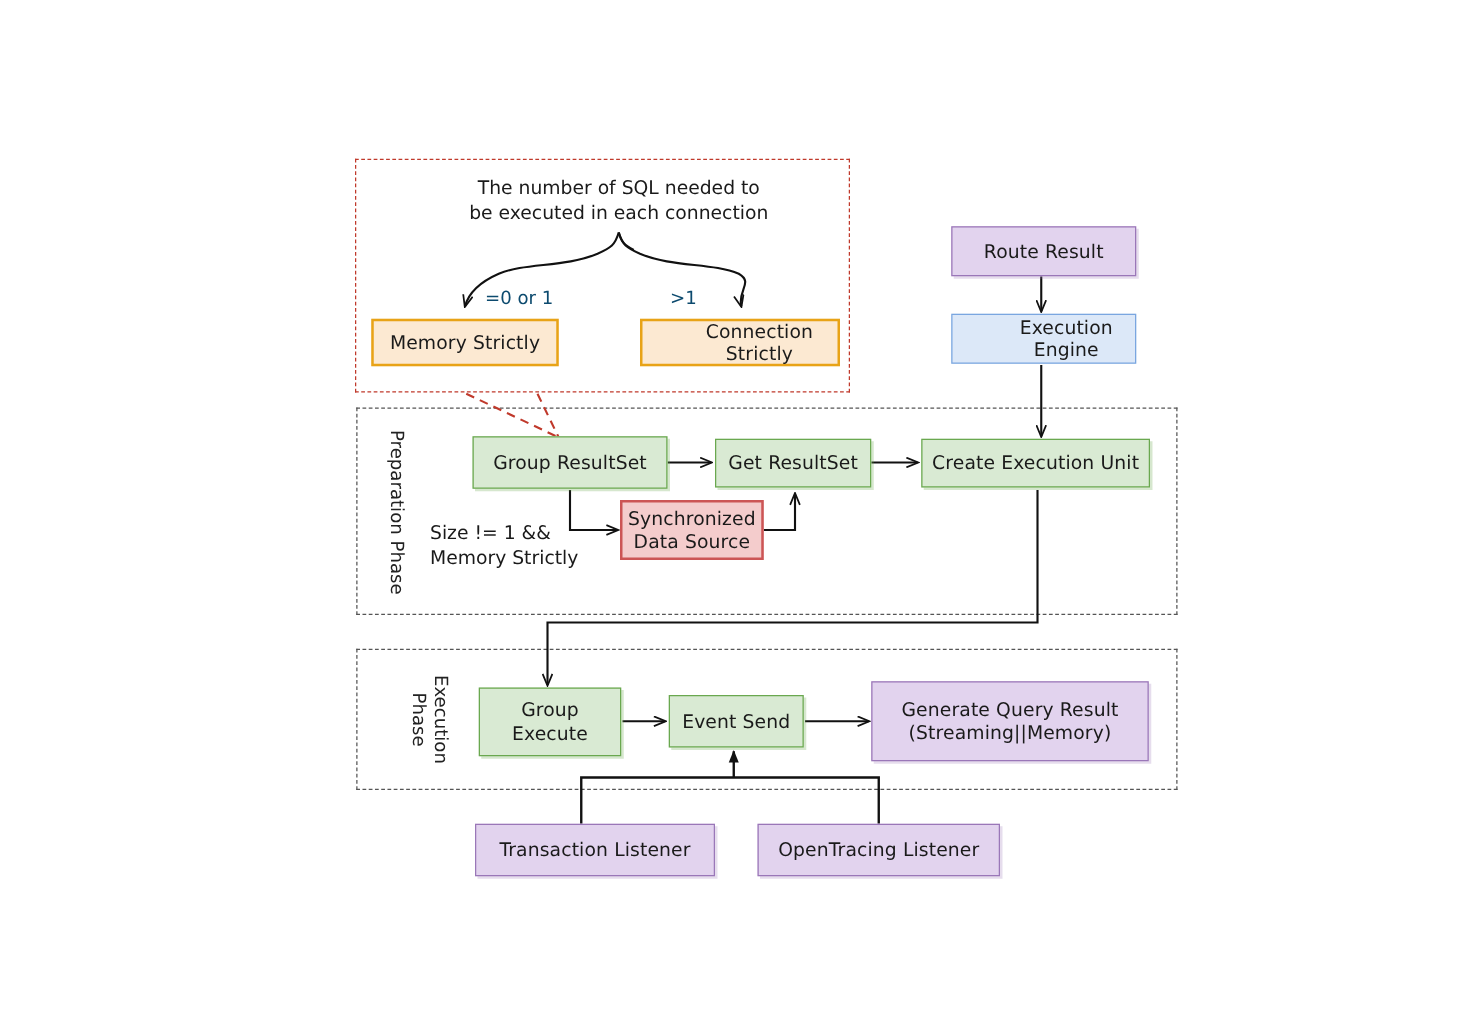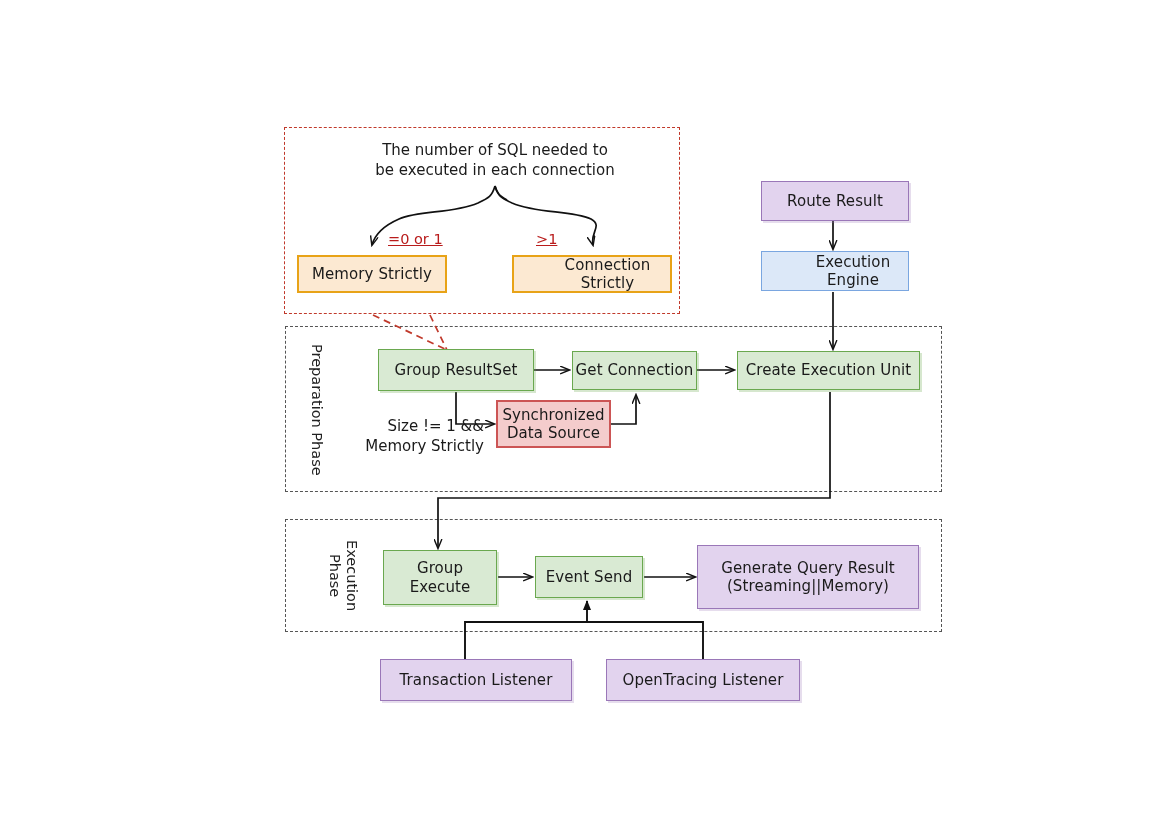--- a/index.html
+++ b/index.html
@@ -13,21 +13,21 @@
   .n-orange{background:#fce9d2;border:2px solid #e8a317;}
   .n-green{background:#d9ead3;border:1.6px solid #6aa84f;box-shadow:2px 2px 0 rgba(106,168,79,.28);}
   .n-red{background:#f4cccc;border:2px solid #cc5555;}
   .n-purple{background:#e2d3ee;border:1.6px solid #9a77b8;box-shadow:2px 2px 0 rgba(154,119,184,.25);}
   .n-blue{background:#dce8f8;border:1.6px solid #7aa6e0;padding-left:36px;}
   .freetext{position:absolute;color:#1a1a1a;font-size:15px;line-height:1.3;text-align:center;}
   .phase-box{position:absolute;box-sizing:border-box;border:1.7px dashed #555;}
   .phase-label{position:absolute;font-size:14.5px;color:#222;line-height:1.22;
         writing-mode:vertical-rl;text-orientation:mixed;text-align:center;white-space:pre-line;}
   .red-region{position:absolute;box-sizing:border-box;border:1.7px dashed #c0392b;}
-  .lbl-small{position:absolute;font-size:14.5px;color:#b91c1c;text-decoration:underline;}
+  .lbl-small{position:absolute;font-size:14.5px;color:#0c4a6e;}
 </style>
 </head>
 <body>
 
 <div id="canvas">
 
   <div class="red-region" style="left:284px;top:127px;width:396px;height:187px;"></div>
 
   <div class="phase-box" style="left:285px;top:326px;width:657px;height:166px;"></div>
   <div class="phase-box" style="left:285px;top:519px;width:657px;height:113px;"></div>
@@ -89,26 +89,26 @@
   <div class="lbl-small" style="left:388px;top:231px;">=0 or 1</div>
   <div class="lbl-small" style="left:536px;top:231px;">&gt;1</div>
 
   <div class="node n-orange" style="left:297px;top:255px;width:150px;height:38px;">Memory Strictly</div>
   <div class="node n-orange" style="left:512px;top:255px;width:160px;height:38px;padding-left:31px;">Connection Strictly</div>
 
   <div class="node n-purple" style="left:761px;top:181px;width:148px;height:40px;">Route Result</div>
   <div class="node n-blue" style="left:761px;top:251px;width:148px;height:40px;">Execution Engine</div>
 
   <div class="node n-green" style="left:378px;top:349px;width:156px;height:42px;">Group ResultSet</div>
-  <div class="node n-green" style="left:572px;top:351px;width:125px;height:39px;">Get Connection</div>
+  <div class="node n-green" style="left:572px;top:351px;width:125px;height:39px;">Get ResultSet</div>
   <div class="node n-green" style="left:737px;top:351px;width:183px;height:39px;">Create Execution Unit</div>
   <div class="node n-red" style="left:496px;top:400px;width:115px;height:48px;white-space:pre-line;">Synchronized
 Data Source</div>
 
-  <div class="freetext" style="left:344px;top:417px;width:140px;white-space:pre-line;text-align:right;">Size != 1 &amp;&amp;
+  <div class="freetext" style="left:344px;top:417px;width:140px;white-space:pre-line;text-align:left;">Size != 1 &amp;&amp;
 Memory Strictly</div>
 
   <div class="node n-green" style="left:383px;top:550px;width:114px;height:55px;white-space:pre-line;text-align:center;">Group
 Execute</div>
   <div class="node n-green" style="left:535px;top:556px;width:108px;height:42px;">Event Send</div>
   <div class="node n-purple" style="left:697px;top:545px;width:222px;height:64px;white-space:pre-line;">Generate Query Result
 (Streaming||Memory)</div>
 
   <div class="node n-purple" style="left:368px;top:659px;width:192px;height:42px;margin-left:12px;">Transaction Listener</div>
   <div class="node n-purple" style="left:606px;top:659px;width:194px;height:42px;">OpenTracing Listener</div>

